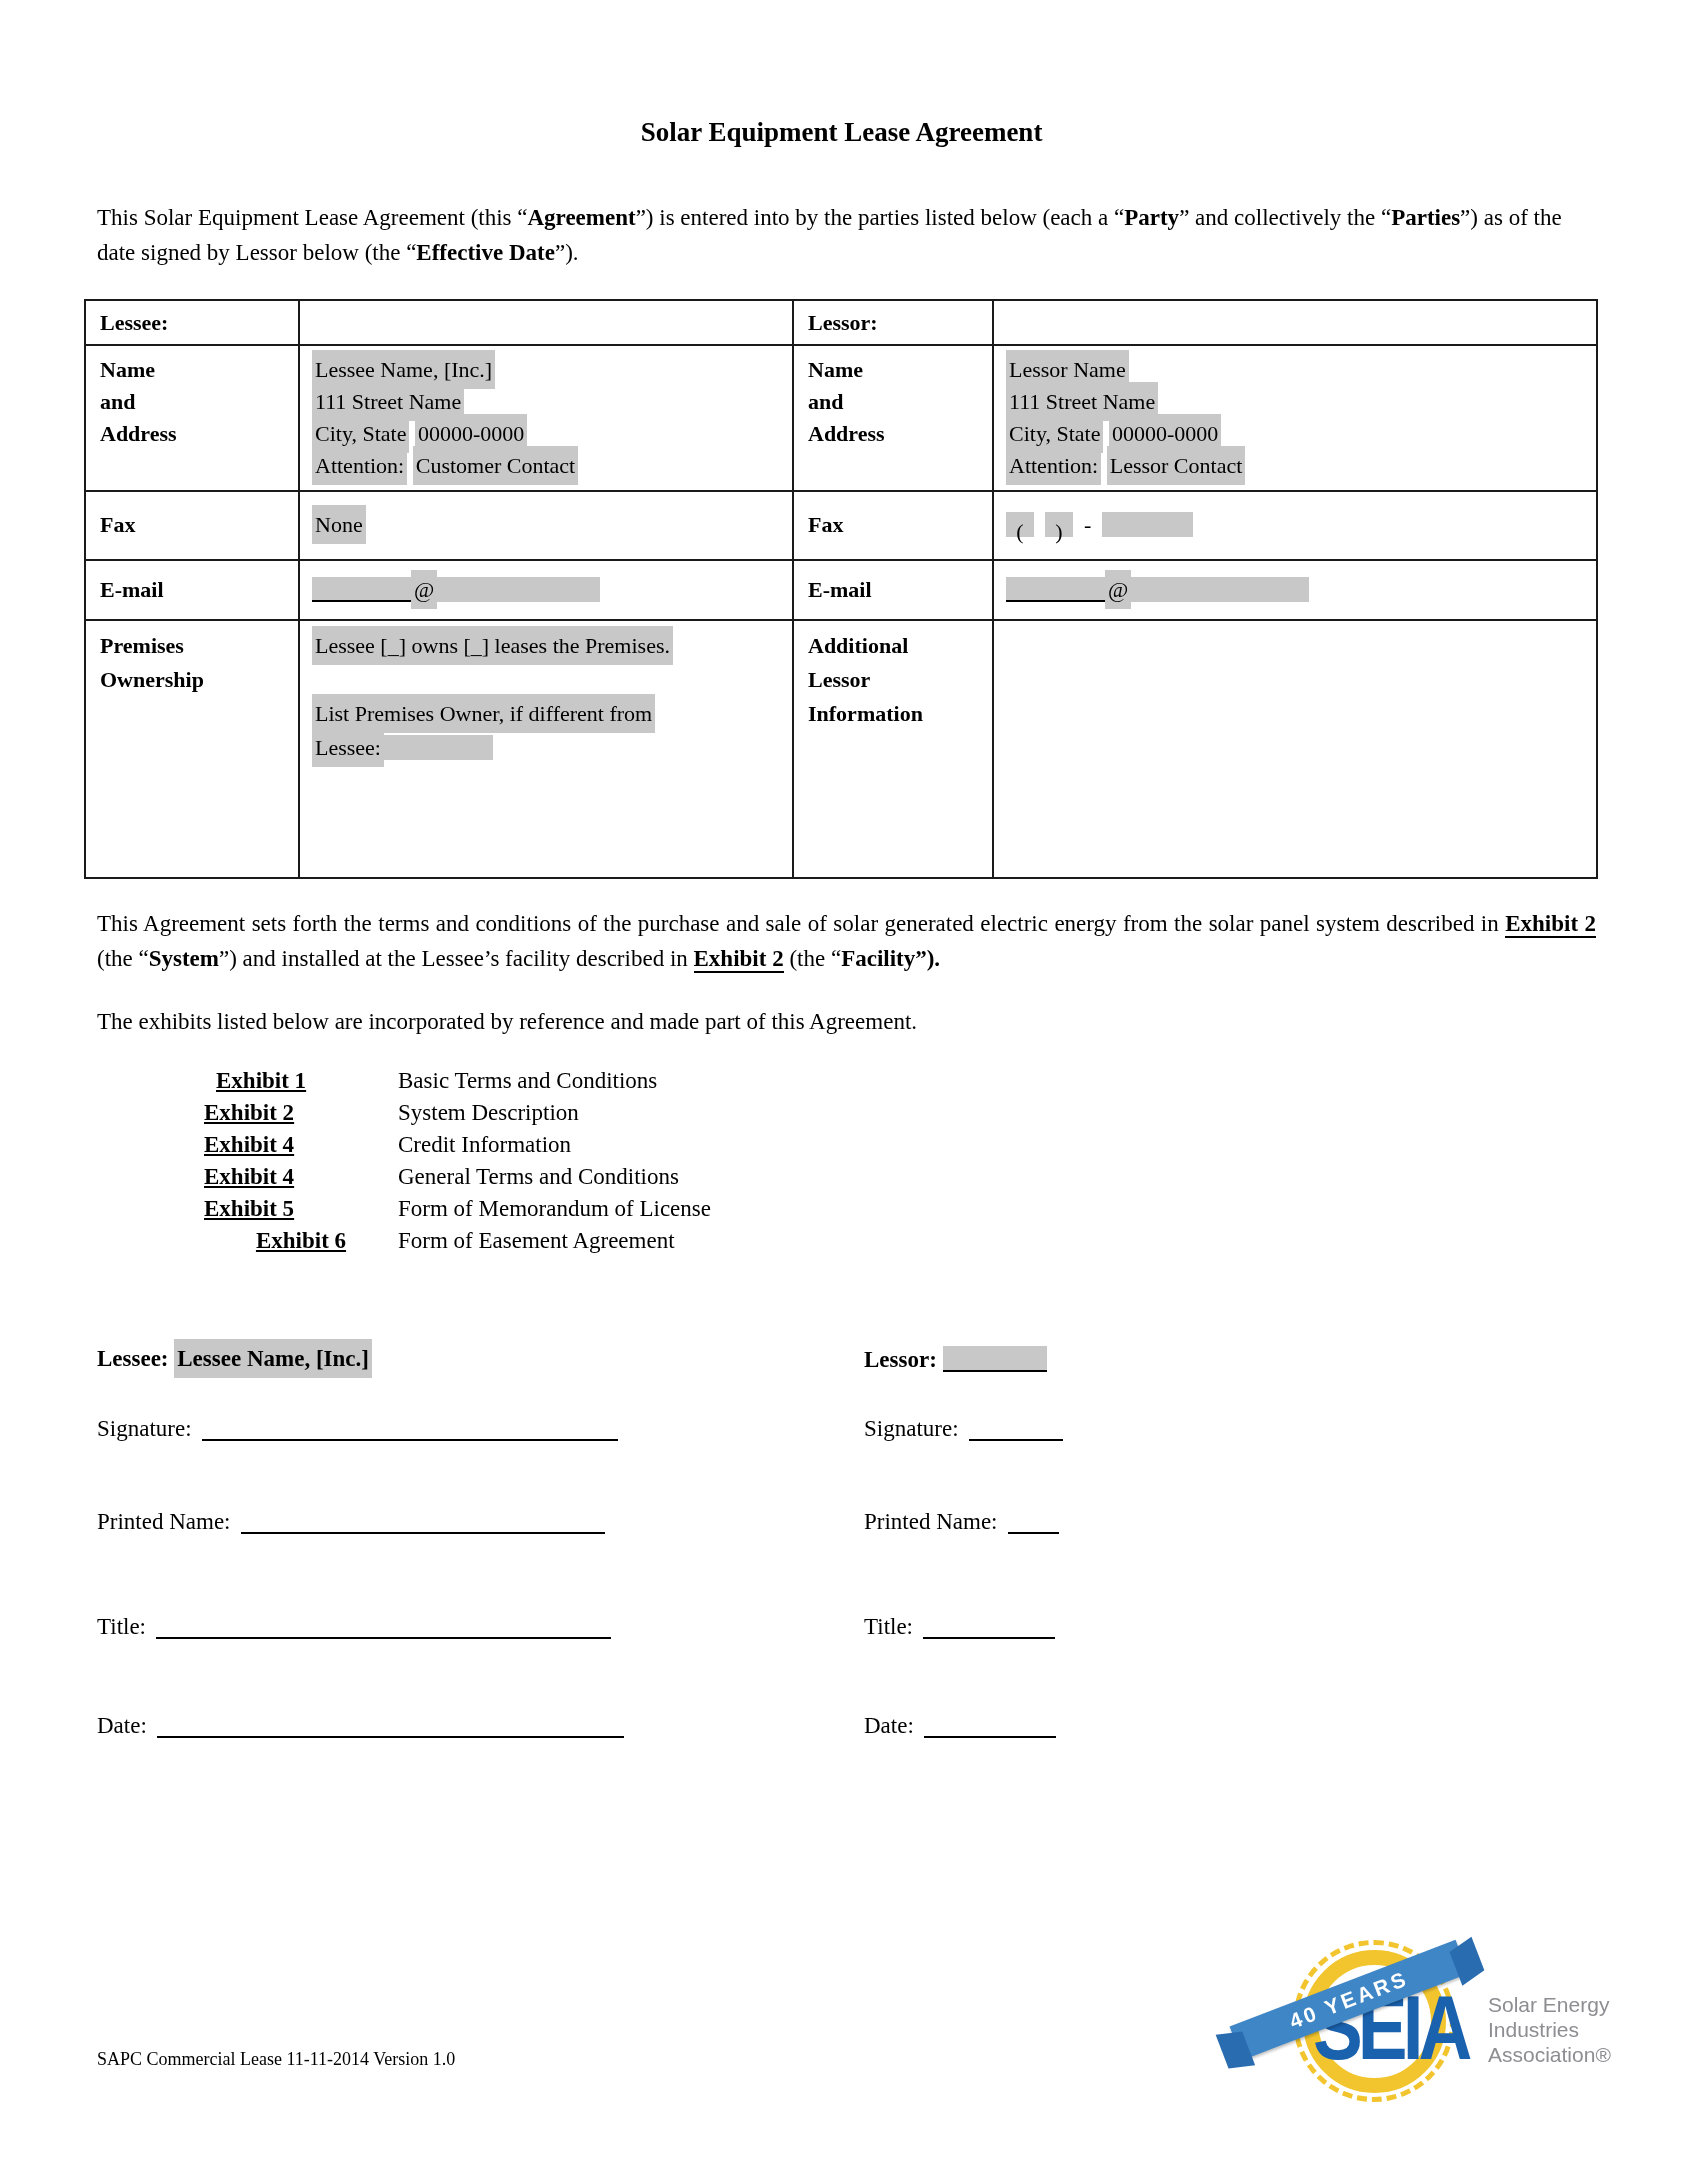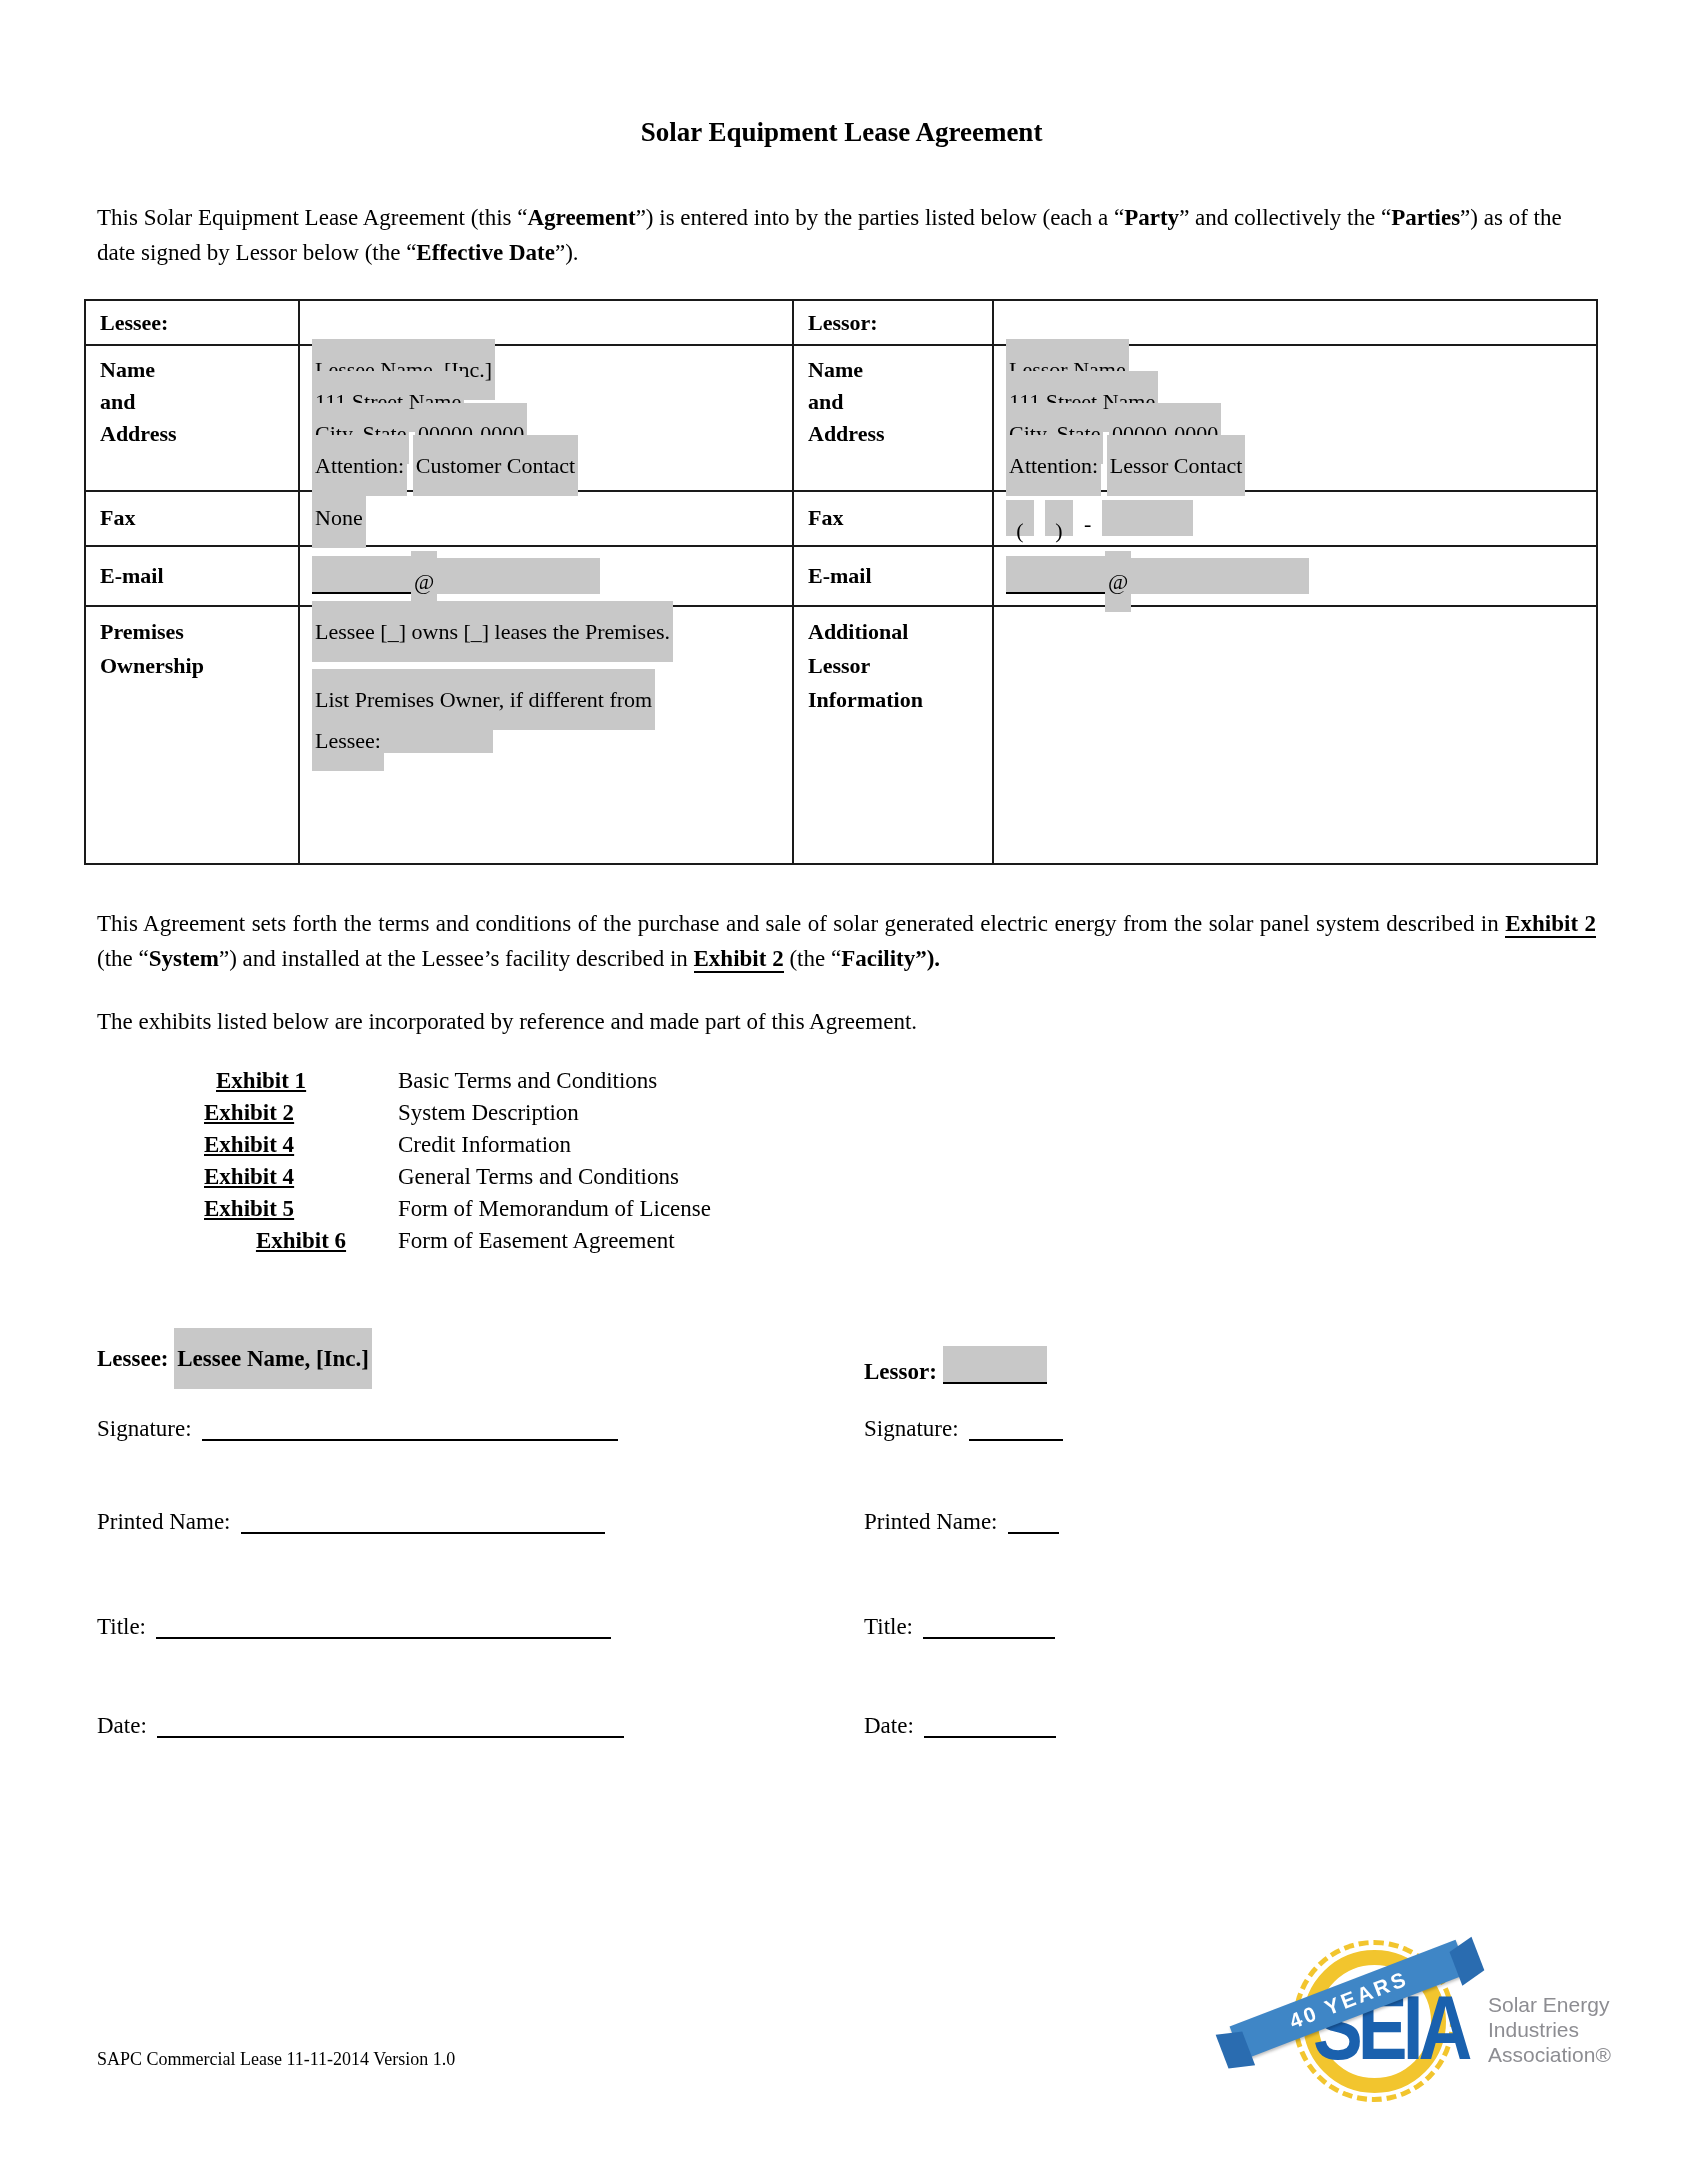--- a/index.html
+++ b/index.html
@@ -23,25 +23,25 @@
   table.party-table {
     position:absolute; left:84px; top:299px;
     border-collapse:collapse; table-layout:fixed; width:1512px;
     font-size:22px;
   }
   .party-table td { border:2px solid #1a1a1a; vertical-align:top; padding:8px 12px; }
   .party-table td.lbl { font-weight:bold; white-space:pre-line; padding-left:14px; }
   .party-table tr.r-head td { height:45px; vertical-align:middle; }
   .party-table tr.r-name td { height:135px; line-height:1.45; }
   .party-table tr.r-phone td { height:56px; vertical-align:middle; }
-  .party-table tr.r-fax td { height:51px; vertical-align:middle; }
+  .party-table tr.r-fax td { height:69px; vertical-align:middle; }
   .party-table tr.r-email td { height:60px; vertical-align:middle; }
   .party-table tr.r-premises td { height:258px; line-height:1.55; }
 
-  .hl { background:var(--hl,#c8c8c8); padding:18px 3px; }
+  .hl { background:var(--hl,#c8c8c8); padding:7px 3px; }
   .useg { border-bottom:2px solid #000; }
   .blank { display:inline-block; height:1.12em; vertical-align:text-bottom; text-align:center; }
 
   
   .sig-row { position:absolute; left:97px; width:1499px; height:34px; font-size:23px; }
   .sig-right { position:absolute; left:767px; top:0; }
   .party-label { font-weight:bold; }
   .sig-line { display:inline-block; border-bottom:2px solid #000; height:1.05em;
               vertical-align:text-bottom; margin-left:10px; }
   .row-party { top:1346px; }

